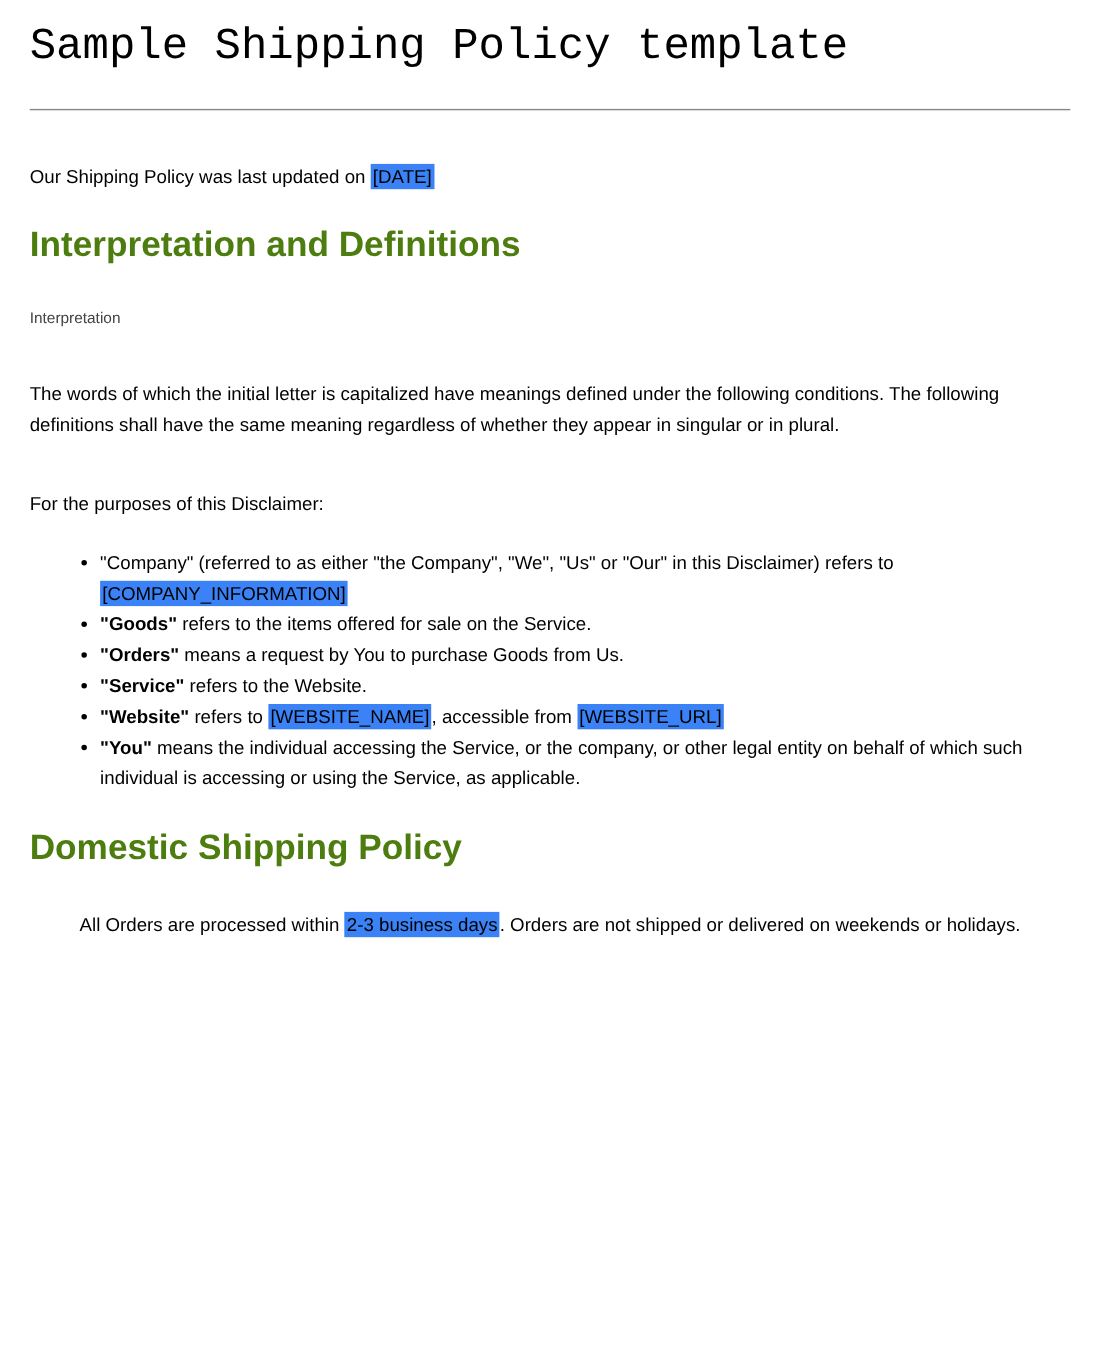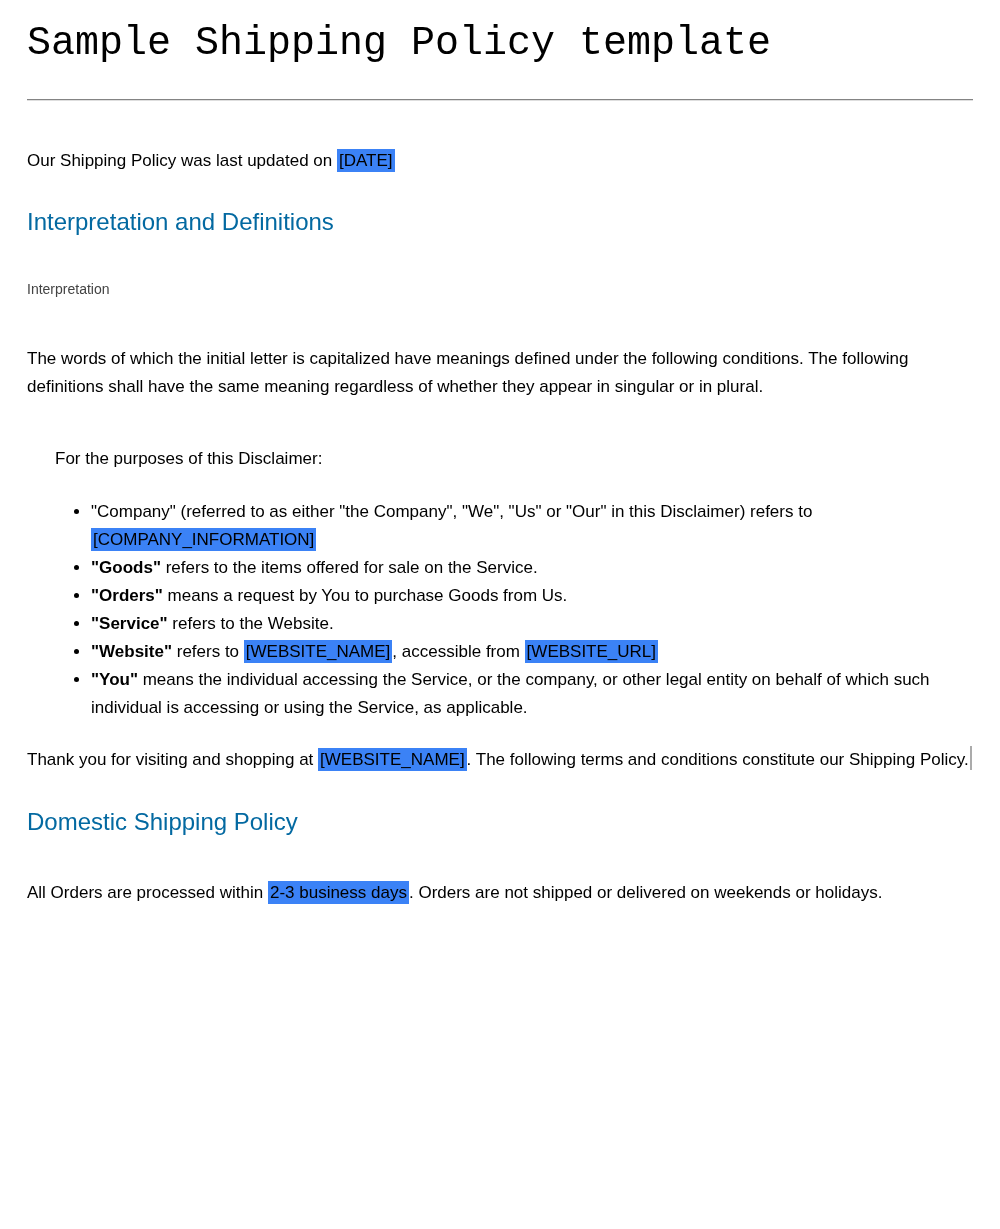--- a/index.html
+++ b/index.html
@@ -33,36 +33,36 @@
     margin: 31px 0 0 0;
   }
   h2.h-xl {
     font-size: 30px;
     line-height: 36px;
     font-weight: 400;
     margin: 55px 0 0 0;
     color: #000000;
   }
   h3.h-lg {
-    font-size: 24px;
+    font-size: 32px;
     line-height: 30px;
-    font-weight: 400;
-    color: #0369a1;
+    font-weight: 700;
+    color: #4d7c0f;
   }
   h4.h-md {
     font-size: 14px;
     line-height: 26px;
     font-weight: 400;
     color: #434343;
   }
   p { margin: 0; }
   .mt-46 { margin-top: 46px; }
-  .mt-44 { margin-top: 44px; margin-left: 28px; }
+  .mt-44 { margin-top: 44px; }
   .mt-43 { margin-top: 43px; }
-  .mt-42 { margin-top: 42px; }
+  .mt-42 { margin-top: 42px; text-align: center; }
   .mt-39 { margin-top: 39px; }
   .mt-38 { margin-top: 38px; }
   .mt-33 { margin-top: 33px; }
   .mt-32 { margin-top: 32px; }
   .mt-29 { margin-top: 29px; }
   .mt-24 { margin-top: 24px; }
   ul.def-list {
     margin: 25px 0 0 0;
     padding-left: 64px;
   }
@@ -108,20 +108,19 @@
 
   <ul class="def-list">
     <li><span>"Company" (referred to as either "the Company", "We", "Us" or "Our" in this Disclaimer) refers to </span><span class="hl">[COMPANY_INFORMATION]</span></li>
     <li><b>"Goods"</b><span> refers to the items offered for sale on the Service.</span></li>
     <li><b>"Orders"</b><span> means a request by You to purchase Goods from Us.</span></li>
     <li><b>"Service"</b><span> refers to the Website.</span></li>
     <li><b>"Website"</b><span> refers to </span><span class="hl">[WEBSITE_NAME]</span><span>, accessible from </span><span class="hl">[WEBSITE_URL]</span></li>
     <li><b>"You"</b><span> means the individual accessing the Service, or the company, or other legal entity on behalf of which such individual is accessing or using the Service, as applicable.</span></li>
   </ul>
 
-  <p class="mt-24"><span>Thank you for visiting and shopping at </span><span class="hl">[WEBSITE_NAME]</span><span>. The following terms and conditions constitute our Shipping Policy.</span><span class="caret"></span></p>
 
   <h3 class="h-lg mt-33">Domestic Shipping Policy</h3>
 
 
   <p class="mt-42"><span>All Orders are processed within </span><span class="hl">2-3 business days</span><span>. Orders are not shipped or delivered on weekends or holidays.</span></p>
 
 </div>
 
 </body></html>

